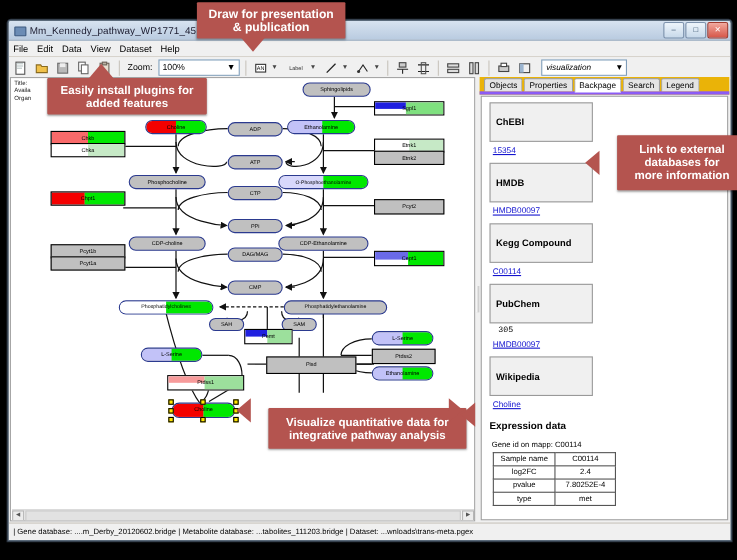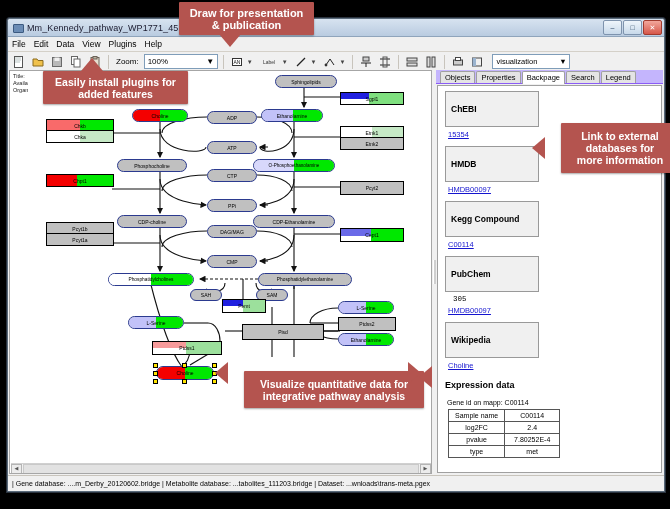--- a/index.html
+++ b/index.html
@@ -33,37 +33,37 @@
   .tbtn svg{display:block;}
   .zoom-label{font-size:8px;color:#000;margin-left:2px;margin-right:2px;}
   .zoom-combo{width:68px;height:13px;background:#fff;border:1px solid #7f9db9;
       display:flex;align-items:center;justify-content:space-between;padding:0 1px 0 3px;gap:36px;}
   .zoom-combo span{font-size:8px;color:#000;}
   .combo-arrow{width:11px;height:11px;display:flex;align-items:center;justify-content:center;
       font-size:6px;color:#333;}
   .vis-combo{width:72px;height:13px;background:#fff;border:1px solid #7f9db9;
       display:flex;align-items:center;justify-content:space-between;padding:0 1px 0 3px;
       margin-left:4px;}
-  .vis-combo span{font-size:7.5px;color:#000;}
+  .vis-combo span{font-size:7.5px;color:#000;font-style:italic;}
   .tb-drop{font-size:6px;color:#444;margin-left:-1px;margin-right:2px;}
 
   
   .win-body{position:absolute;left:0;top:50px;right:0;bottom:16px;display:flex;background:#f0f0f0;}
   .canvas-pane{position:relative;width:421px;background:#ffffff;border:1px solid #a6a6a6;
       margin:1px 0 1px 1px;overflow:hidden;}
   .splitter{width:4px;background:#f0f0f0;display:flex;align-items:center;justify-content:center;}
   .splitter .grip{width:2px;height:24px;background:#cfcfcf;border-left:1px solid #fff;}
   .side-pane{flex:1;background:#f0f0f0;display:flex;flex-direction:column;margin:1px 1px 1px 0;}
 
   
   .pw-info{position:absolute;left:3px;top:2px;font-size:5.5px;line-height:7px;color:#222;}
 
   
-  .tabbar{height:13px;display:flex;align-items:flex-end;padding-left:4px;border-bottom:1px solid #8b5cf6;
-      background:#c4b5fd;}
+  .tabbar{height:13px;display:flex;align-items:flex-end;padding-left:4px;border-bottom:3px solid #8b5cf6;
+      background:#eab308;}
   .tab{font-size:7.5px;padding:1px 4px 1px;border:1px solid #a0a0a0;border-bottom:none;
       background:#e4e4e4;color:#000;margin-right:1px;border-radius:2px 2px 0 0;line-height:9px;}
   .tab.active{background:#fff;position:relative;top:1px;padding-bottom:2px;}
 
   .side-scroll{flex:1;background:#fff;border:1px solid #a0a0a0;margin:1px;overflow:hidden;position:relative;}
   .bp-inner{padding:5px 7px;}
   .bp-head{display:inline-block;min-width:82px;border:1px solid #999;background:#f0f0f0;
       font-size:8.5px;font-weight:bold;color:#000;padding:12px 5px;margin-top:7px;}
   .bp-head:first-child{margin-top:0;}
   .bp-link{display:block;font-size:7.5px;color:#1414cf;text-decoration:underline;margin:3px 0 0 3px;}
@@ -130,21 +130,21 @@
         <div class="win-btn">□</div>
         <div class="win-btn close">✕</div>
       </div>
     </div>
 
     <div class="menubar">
       <span class="mi">File</span>
       <span class="mi">Edit</span>
       <span class="mi">Data</span>
       <span class="mi">View</span>
-      <span class="mi">Plugins</span>
+      <span class="mi">Dataset</span>
       <span class="mi">Help</span>
     </div>
 
     <div class="toolbar">
       <div class="tbtn">
         <svg width="14" height="14">
             <rect x="2.5" y="1.5" width="8" height="11" fill="#fff" stroke="#555"></rect>
             <path d="M3 3h6M3 5h6M3 7h5" stroke="#9aa" stroke-width="0.7"></path>
           </svg>
       </div>

